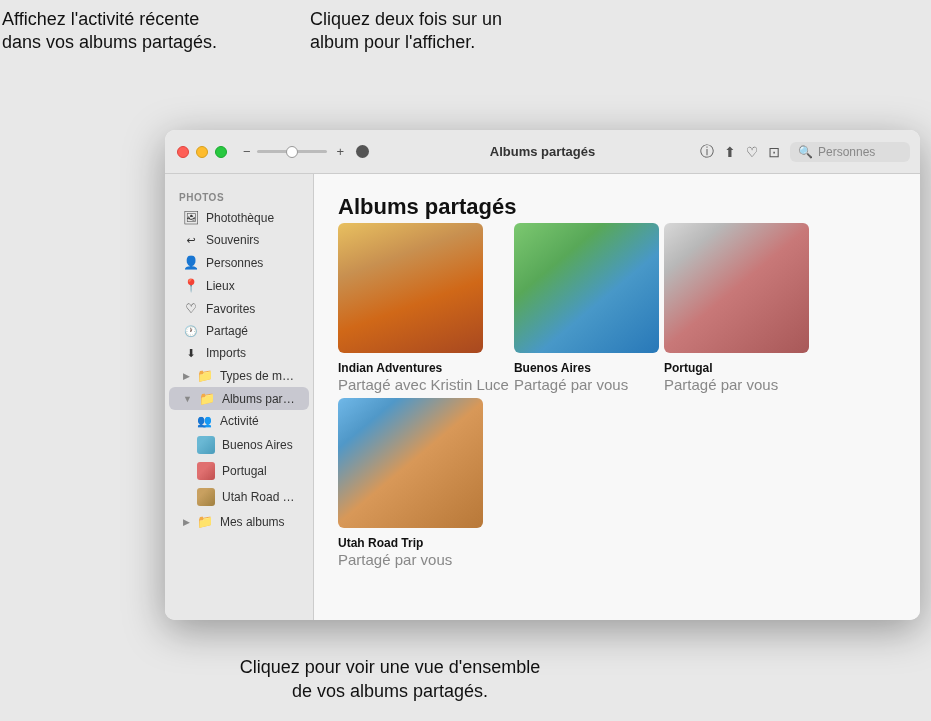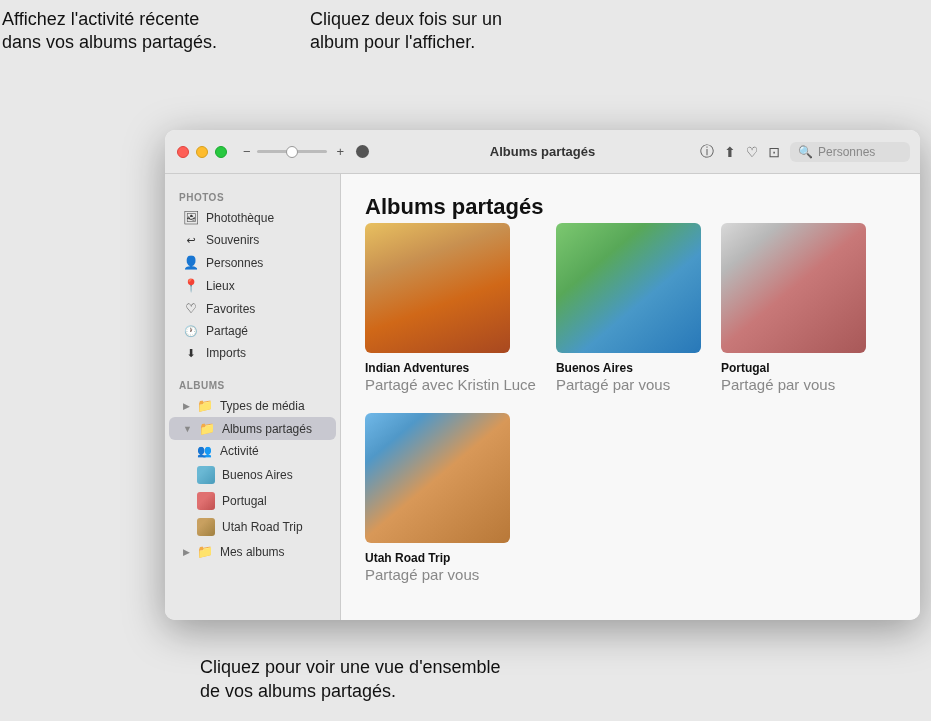--- a/index.html
+++ b/index.html
@@ -35,20 +35,21 @@
       text-align: left;
     }
     .annotation-bottom-center {
       position: absolute;
       bottom: 18px;
       left: 200px;
       font-size: 18px;
       font-weight: 500;
       color: #111;
       line-height: 1.3;
+      text-align: center;
       width: 380px;
     }
 
     
     .app-window {
       position: absolute;
       top: 130px;
       left: 165px;
       width: 755px;
       height: 490px;
@@ -163,21 +164,21 @@
 
     
     .main-area {
       display: flex;
       flex: 1;
       overflow: hidden;
     }
 
     
     .sidebar {
-      width: 176px;
+      width: 149px;
       background: #e8e8e8;
       border-right: 1px solid #ccc;
       padding: 10px 0;
       overflow-y: auto;
       flex-shrink: 0;
     }
     .sidebar-section-title {
       font-size: 10px;
       font-weight: 700;
       color: #888;
@@ -248,21 +249,21 @@
     }
     .content-subtitle {
       font-size: 12px;
       color: #888;
       margin-bottom: 22px;
     }
 
     
     .album-grid {
       display: flex;
-      gap: 20px;
+      gap: 5px;
       flex-wrap: wrap;
     }
     .album-item {
       display: flex;
       flex-direction: column;
       align-items: flex-start;
       cursor: pointer;
     }
     .album-thumb {
       width: 145px;
@@ -373,21 +374,20 @@
       </div>
       <div class="sidebar-item">
         <span class="sidebar-icon" style="font-size:11px;">🕐</span>
         <span class="sidebar-item-label">Partagé</span>
       </div>
       <div class="sidebar-item">
         <span class="sidebar-icon" style="font-size:11px;">⬇</span>
         <span class="sidebar-item-label">Imports</span>
       </div>
 
-      <div class="sidebar-section-title" style="margin-top:8px;">Albums</div>
 
       <div class="sidebar-item">
         <span class="sidebar-chevron">▶</span>
         <span class="sidebar-icon">📁</span>
         <span class="sidebar-item-label">Types de média</span>
       </div>
 
       <div class="sidebar-item active">
         <span class="sidebar-chevron">▼</span>
         <span class="sidebar-icon">📁</span>

